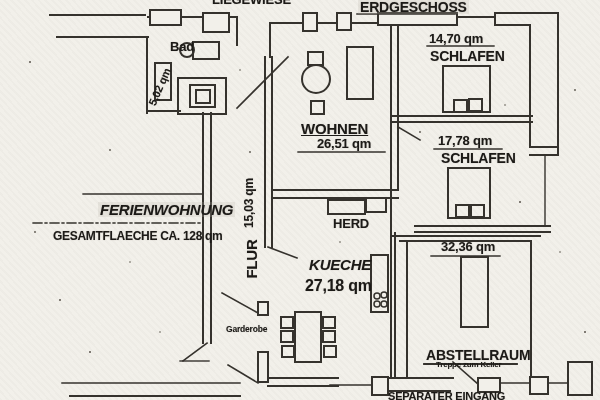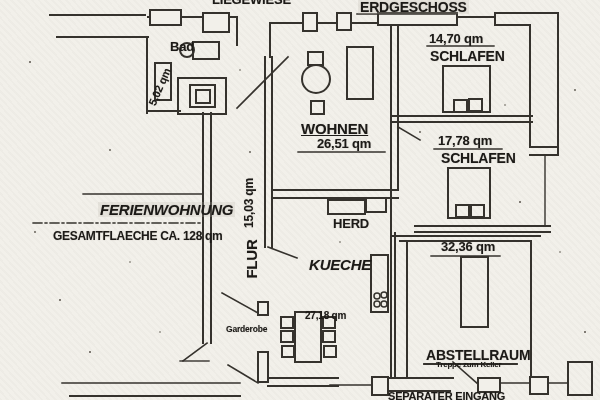--- a/index.html
+++ b/index.html
@@ -214,21 +214,21 @@
 
   <div class="lbl" style="left:170px;top:40px;font-size:13px;">Bad</div>
   <div class="lbl rot68" style="left:160px;top:87px;font-size:11px;">5,02 qm</div>
 
   <div class="lbl rot90" style="left:251px;top:259px;font-size:15px;">FLUR</div>
   <div class="lbl rot90" style="left:249px;top:203px;font-size:12px;">15,03 qm</div>
 
   <div class="lbl" style="left:333px;top:217px;font-size:13px;">HERD</div>
 
   <div class="lbl" style="left:309px;top:257px;font-size:15px;font-style:italic;">KUECHE</div>
-  <div class="lbl" style="left:305px;top:278px;font-size:10px;margin-top:33px;">27,18 qm</div>
+  <div class="lbl" style="left:305px;top:278px;font-size:16px;">27,18 qm</div>
 
   <div class="lbl" style="left:441px;top:240px;font-size:13px;">32,36 qm</div>
   <div class="lbl" style="left:436px;top:327px;font-size:8px;margin-top:34px;">Treppe zum Keller</div>
   <div class="lbl" style="left:426px;top:348px;font-size:14px;">ABSTELLRAUM</div>
 
   <div class="lbl" style="left:226px;top:325px;font-size:8.5px;">Garderobe</div>
 
   <div class="lbl shade" style="left:98px;top:202px;font-size:15px;font-style:italic;">FERIENWOHNUNG</div>
   <div class="lbl" style="left:37px;top:230px;font-size:12px;letter-spacing:-0.3px;margin-left:16px;">GESAMTFLAECHE CA. 128 qm</div>
 

